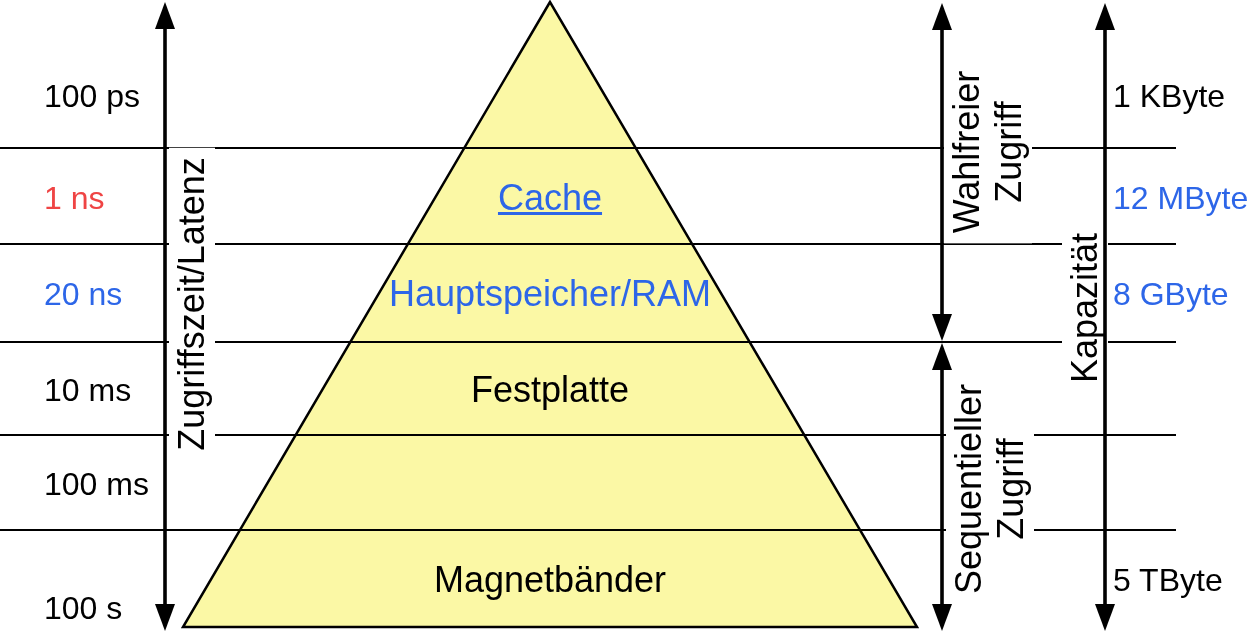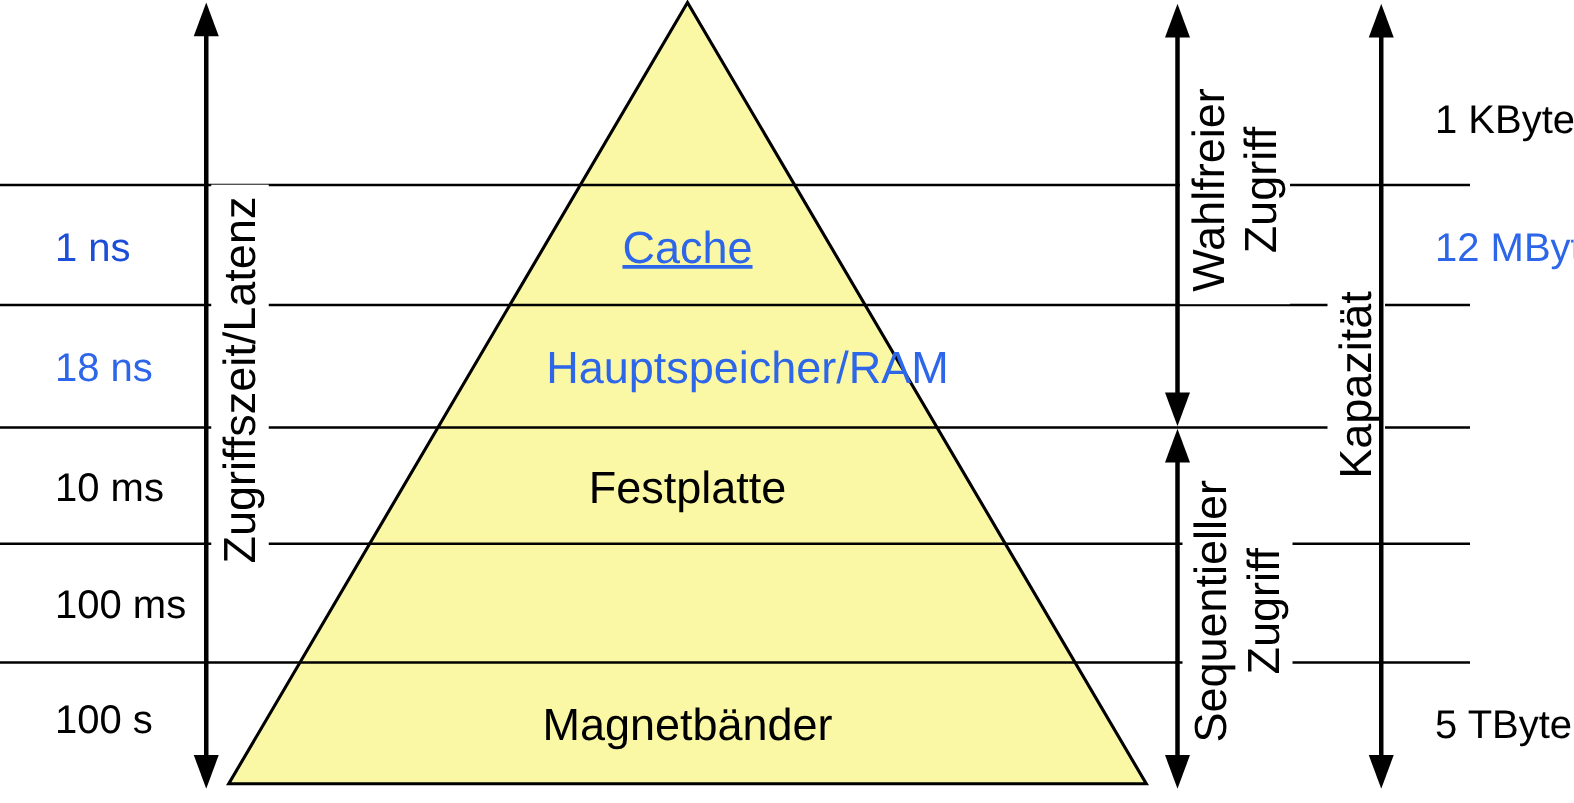--- a/index.html
+++ b/index.html
@@ -61,21 +61,20 @@
     white-space: nowrap;
     z-index: 5;
   }
   .cap-label {
     position: absolute;
     left: 1113px;
     transform: translateY(-50%);
     font-size: 32px;
     white-space: nowrap;
     z-index: 5;
-    margin-left: 35px;
   }
 </style>
 </head>
 <body>
 
 <div id="canvas">
 
   <svg class="layer-svg" width="1259" height="642" viewBox="0 0 1259 642">
     <polygon points="550,2 183,627 917,627" stroke="#000000" stroke-width="2.5" style="fill: rgb(251, 248, 165);"></polygon>
   </svg>
@@ -118,27 +117,29 @@
     <polygon points="12,288 2,261 22,261" fill="#000"></polygon>
   </svg>
 
   <svg class="arrow" style="left:1093px; top:3px;" width="24" height="628" viewBox="0 0 24 628">
     <line x1="12" y1="22" x2="12" y2="606" stroke="#000" stroke-width="3.6"></line>
     <polygon points="12,0 2,27 22,27" fill="#000"></polygon>
     <polygon points="12,628 2,601 22,601" fill="#000"></polygon>
   </svg>
 
   <div class="level-label" style="top: 198px; color: rgb(45, 102, 232); text-decoration: underline;">Cache</div>
-  <div class="level-label" style="top: 294px; color: rgb(45, 102, 232); margin-left: 48px;">Hauptspeicher/RAM</div>
+  <div class="level-label" style="top: 294px; color: rgb(45, 102, 232);">Hauptspeicher/RAM</div>
   <div class="level-label" style="top:390px;">Festplatte</div>
   <div class="level-label" style="top:580px;">Magnetbänder</div>
 
-  <div class="time-label" style="top: 198px; color: #1d4ed8;">1 ns</div>
-  <div class="time-label" style="top: 294px; color: rgb(45, 102, 232);">18 ns</div>
+  <div class="time-label" style="top:96px;">100 ps</div>
+  <div class="time-label" style="top: 198px; color: #ef4444;">1 ns</div>
+  <div class="time-label" style="top: 294px; color: rgb(45, 102, 232);">20 ns</div>
   <div class="time-label" style="top:390px;">10 ms</div>
   <div class="time-label" style="top:484px;">100 ms</div>
-  <div class="time-label" style="top:576px;">100 s</div>
+  <div class="time-label" style="top:608px;">100 s</div>
 
   <div class="cap-label" style="top:96px;">1 KByte</div>
   <div class="cap-label" style="top: 198px; color: rgb(45, 102, 232);">12 MByte</div>
+  <div class="cap-label" style="top: 294px; color: rgb(45, 102, 232);">8 GByte</div>
   <div class="cap-label" style="top:580px;">5 TByte</div>
 
 </div>
 
 </body></html>

